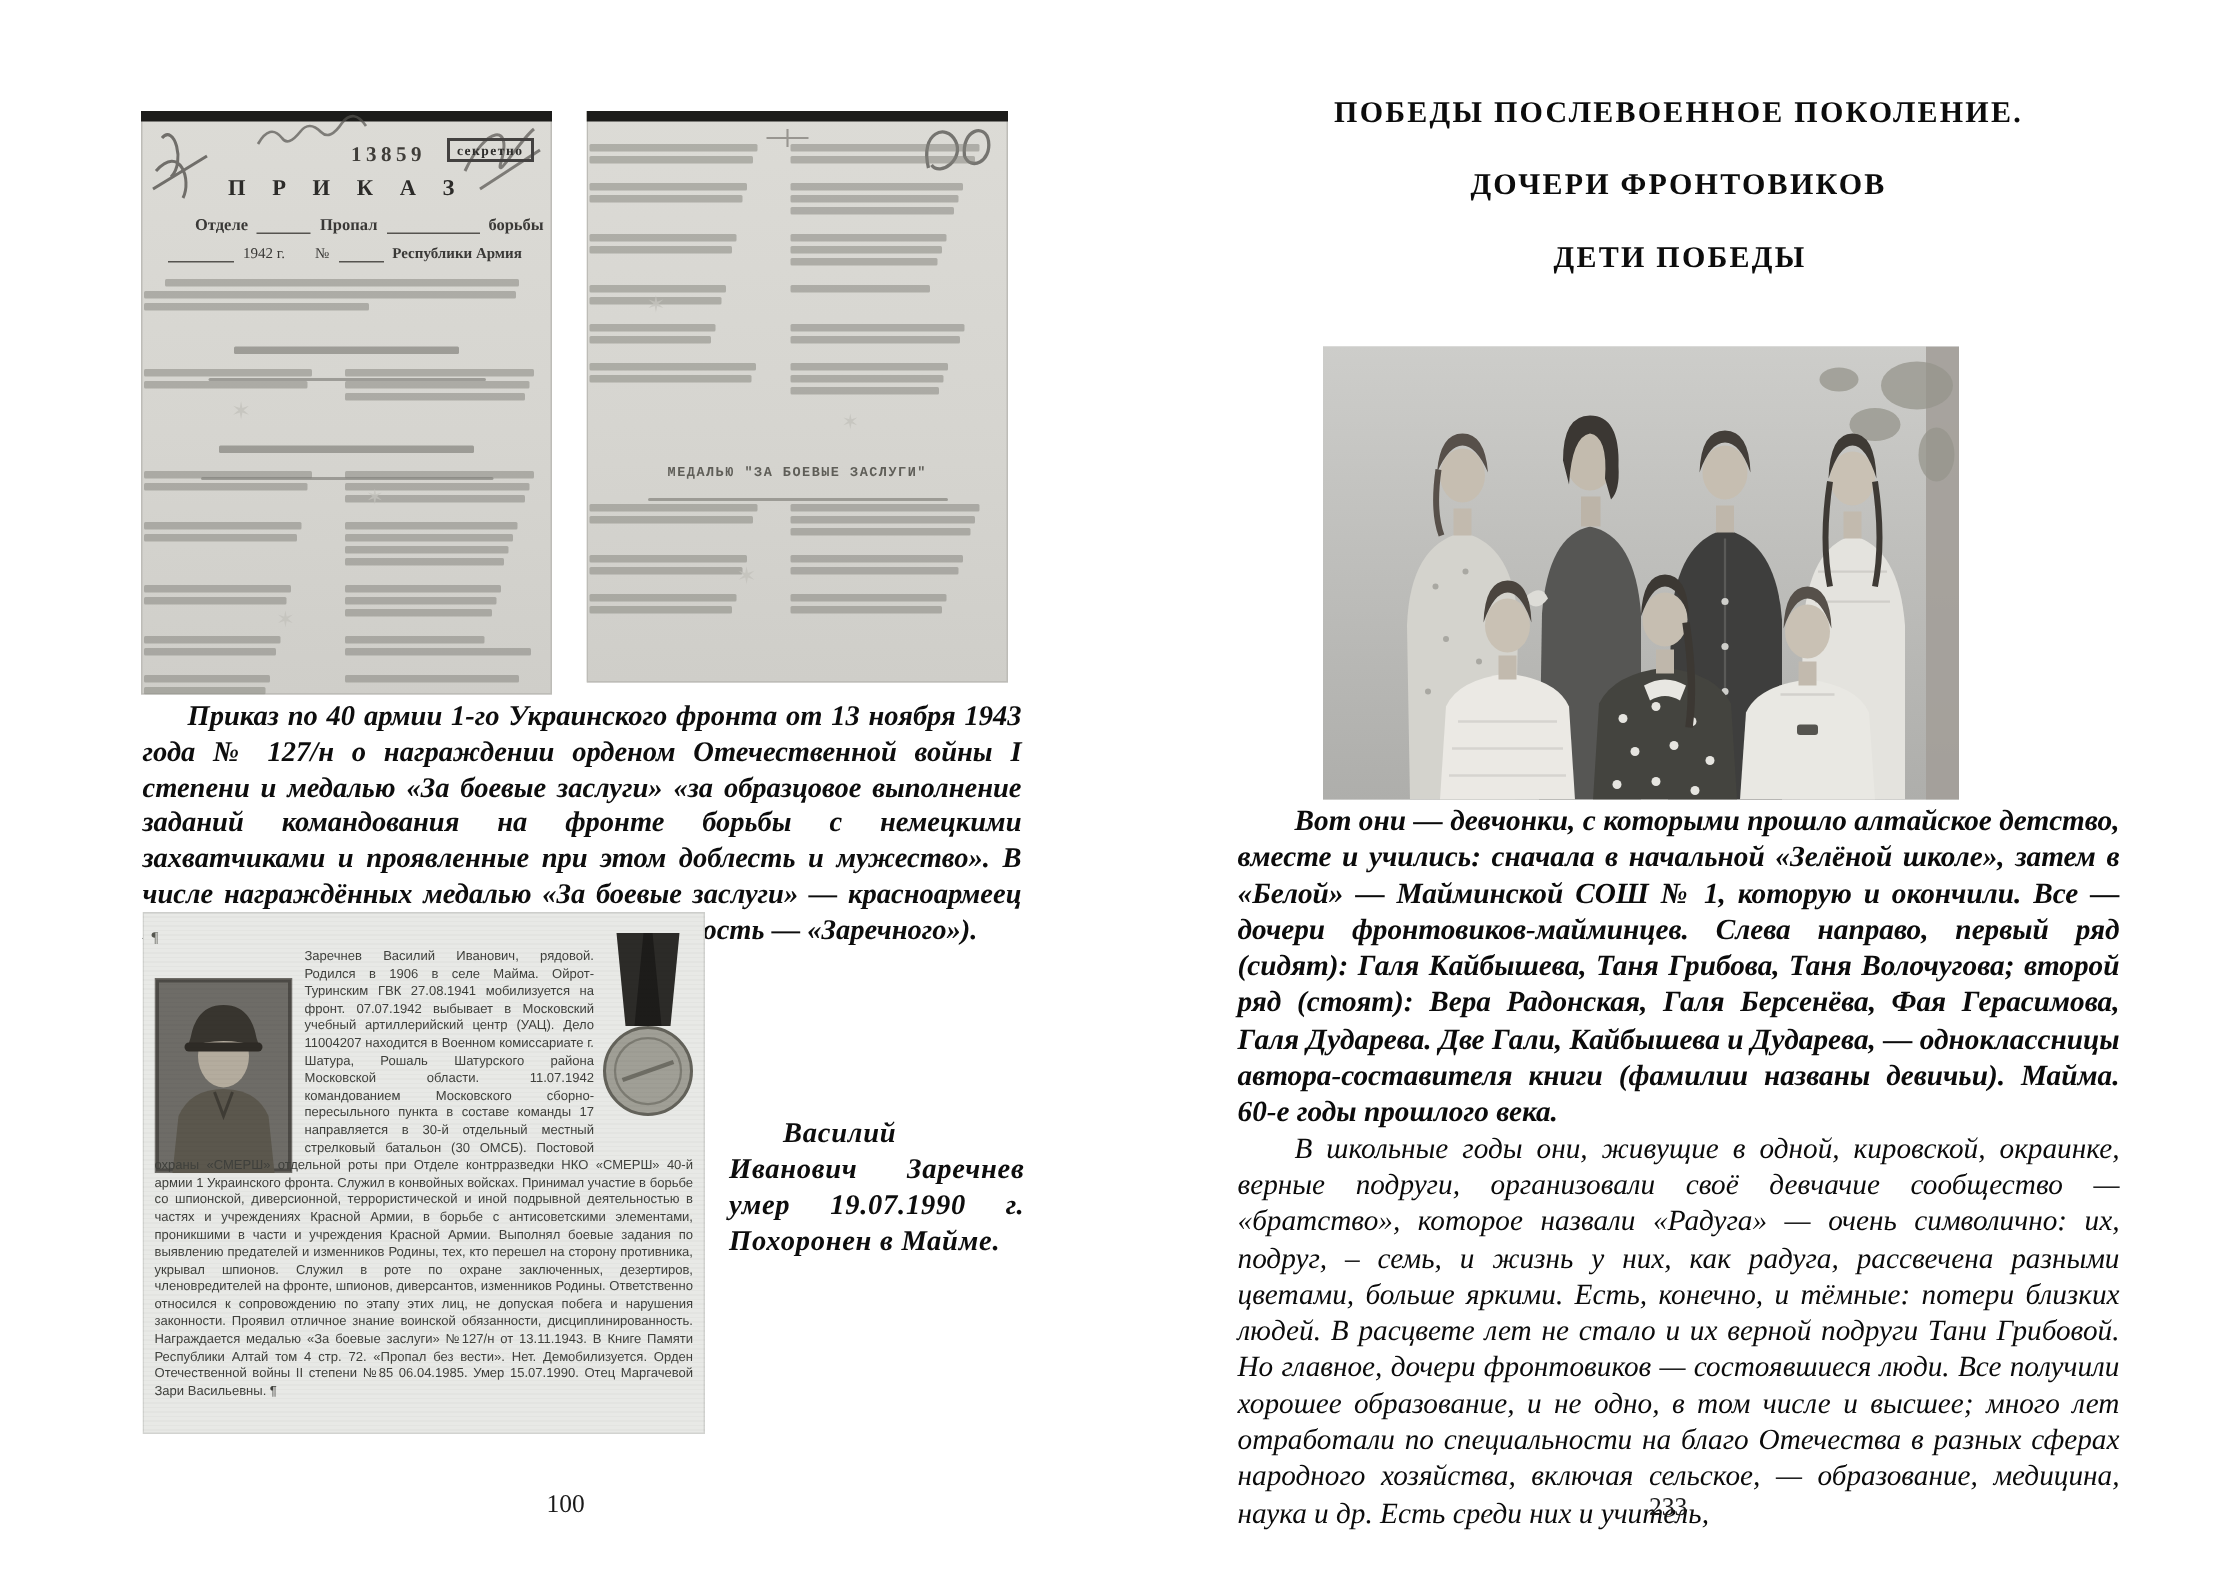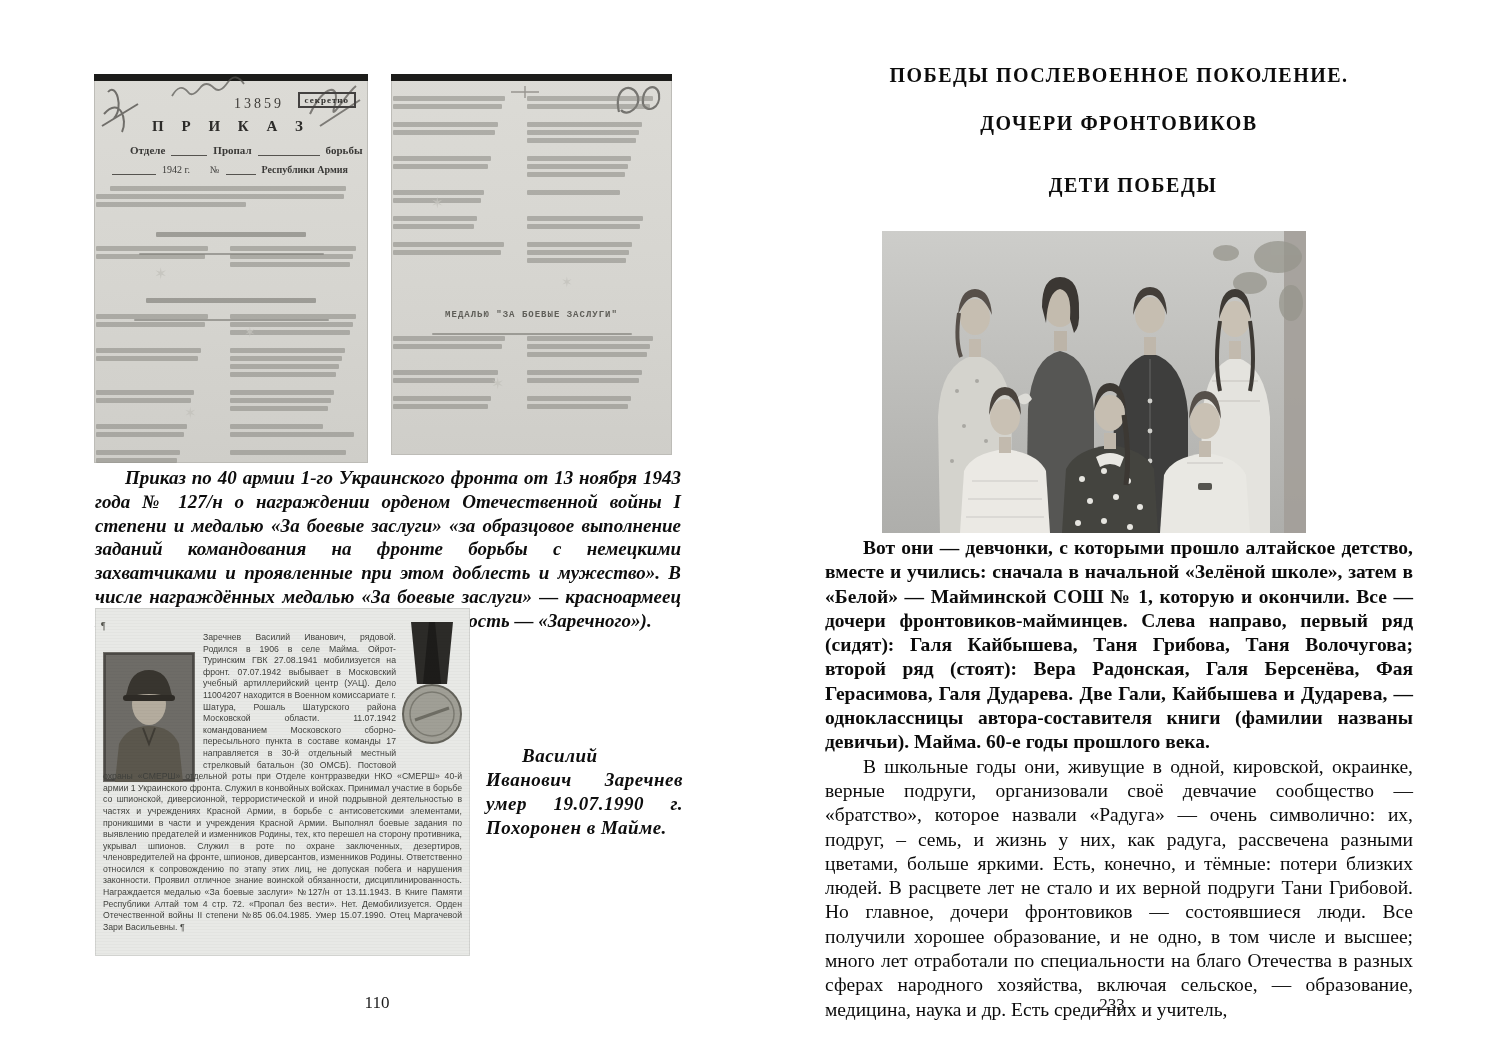--- a/index.html
+++ b/index.html
@@ -4,21 +4,21 @@
 <style>
   html,body{margin:0;padding:0;background:#ffffff;}
   .spread{position:relative;width:1492px;height:1058px;background:#ffffff;overflow:hidden;
           font-family:"Liberation Serif", serif;color:#111;}
   .abs{position:absolute;}
 
   
   .scan{background:linear-gradient(180deg,#dcdbd6 0%,#d6d5d0 55%,#cfcec9 100%);
         box-shadow:0 0 0 1px #bdbcb7 inset;overflow:hidden;}
   .scan-topedge{position:absolute;left:0;top:0;width:100%;height:7px;background:#1c1c1a;}
-  .stamp-no{position:absolute;font-family:"Liberation Serif",serif;font-weight:normal;
+  .stamp-no{position:absolute;font-family:"Liberation Serif",serif;font-weight:bold;
             font-size:14px;letter-spacing:3px;color:#3f3d39;filter:blur(.2px);}
   .secret-box{position:absolute;border:2px solid #434140;padding:1px 5px;font-size:9px;
               font-weight:bold;letter-spacing:1px;color:#2e2d2b;filter:blur(.3px);}
   .prikaz{position:absolute;width:100%;text-align:center;font-weight:bold;font-size:15px;
           letter-spacing:7px;color:#2c2b29;filter:blur(.25px);}
   .oline{position:absolute;display:flex;align-items:flex-end;gap:6px;font-size:11px;
          font-weight:bold;color:#3a3937;filter:blur(.25px);white-space:nowrap;}
   .us{display:inline-block;border-bottom:1.5px solid #55534f;height:10px;}
   .p-bars .bar, .rows .bar{display:block;height:4.5px;border-radius:1px;background:#82817b;
          opacity:.5;margin-bottom:3.5px;filter:blur(.35px);}
@@ -56,21 +56,21 @@
              font-size:8.7px;line-height:11.6px;color:#3f403c;text-align:justify;filter:blur(.22px);}
   .card-text .ph-spacer{float:left;width:100px;height:138px;}
   .card-text .md-spacer{float:right;width:66px;height:132px;}
 
   
   .rp-head{left:825px;width:588px;text-align:center;font-weight:bold;font-size:20px;
            letter-spacing:1.5px;color:#0c0c0c;}
   .photo-frame{left:882px;top:231px;width:424px;height:302px;background:#bdbdbb;
                box-shadow:0 0 0 1px #c9c9c7 inset;}
   .bodytext{left:825px;top:536px;width:588px;font-size:19.5px;line-height:24.3px;
-            text-align:justify;color:#0b0b0b;}
+            text-align:justify;color:#0b0b0b;font-style:italic;}
   .bodytext p{margin:0;text-indent:38px;}
   .bodytext p.b{font-weight:bold;}
   .pgnum{font-size:17px;color:#1a1a1a;text-align:center;width:80px;}
 </style>
 </head>
 <body>
 
 <div class="spread">
 
   <section>
@@ -322,27 +322,27 @@
         <span class="ph-spacer"></span>
         <span class="md-spacer"></span>
         <span>Заречнев Василий Иванович, рядовой. Родился в 1906 в селе Майма. Ойрот-Туринским ГВК 27.08.1941 мобилизуется на фронт. 07.07.1942 выбывает в Московский учебный артиллерийский центр (УАЦ). Дело 11004207 находится в Военном комиссариате г. Шатура, Рошаль Шатурского района Московской области. 11.07.1942</span>
         <span> </span>
         <span>командованием Московского сборно-пересыльного пункта в составе команды 17 направляется в 30-й отдельный местный стрелковый батальон (30 ОМСБ). Постовой охраны «СМЕРШ» отдельной роты при Отделе контрразведки НКО «СМЕРШ» 40-й армии 1 Украинского фронта. Служил в конвойных войсках. Принимал участие в борьбе со шпионской, диверсионной, террористической и иной подрывной деятельностью в частях и учреждениях Красной Армии, в борьбе с антисоветскими элементами, проникшими в части и учреждения Красной Армии. Выполнял боевые задания по выявлению предателей и изменников Родины, тех, кто перешел на сторону противника, укрывал шпионов. Служил в роте по охране заключенных, дезертиров, членовредителей на фронте, шпионов, диверсантов, изменников Родины. Ответственно относился к сопровождению по этапу этих лиц, не допуская побега и нарушения законности. Проявил отличное знание воинской обязанности, дисциплинированность. Награждается медалью «За боевые заслуги» №127/н от 13.11.1943. В Книге Памяти Республики Алтай том 4 стр. 72. «Пропал без вести». Нет. Демобилизуется. Орден Отечественной войны II степени №85 06.04.1985. Умер 15.07.1990. Отец Маргачевой Зари Васильевны. ¶</span>
       </p>
     </figure>
 
     <p class="abs cap cap-person" style="margin:0;">Василий Иванович Заречнев умер 19.07.1990 г. Похоронен в Майме.</p>
 
-    <div class="abs pgnum" style="left:337px;top:993px;">110</div>
+    <div class="abs pgnum" style="left:337px;top:993px;">100</div>
   </section>
 
   <section>
     <h1 class="abs rp-head" style="top:64px;margin:0;font-size:20px;">ПОБЕДЫ ПОСЛЕВОЕННОЕ ПОКОЛЕНИЕ.</h1>
     <h2 class="abs rp-head" style="top:112px;margin:0;font-size:20px;">ДОЧЕРИ ФРОНТОВИКОВ</h2>
-    <h2 class="abs rp-head" style="top:160px;margin:14px;font-size:20px;">ДЕТИ ПОБЕДЫ</h2>
+    <h2 class="abs rp-head" style="top:160px;margin:1px;font-size:20px;">ДЕТИ ПОБЕДЫ</h2>
 
     <figure class="abs photo-frame" style="margin:0;">
       <svg width="424" height="302" viewBox="0 0 424 302">
         <defs>
           <linearGradient id="wall" x1="0" y1="0" x2="0" y2="1">
             <stop offset="0" stop-color="#cdcdca"></stop>
               <stop offset="1" stop-color="#aeaeab"></stop>
           </linearGradient>
         </defs>
         <rect width="424" height="302" fill="url(#wall)"></rect>

